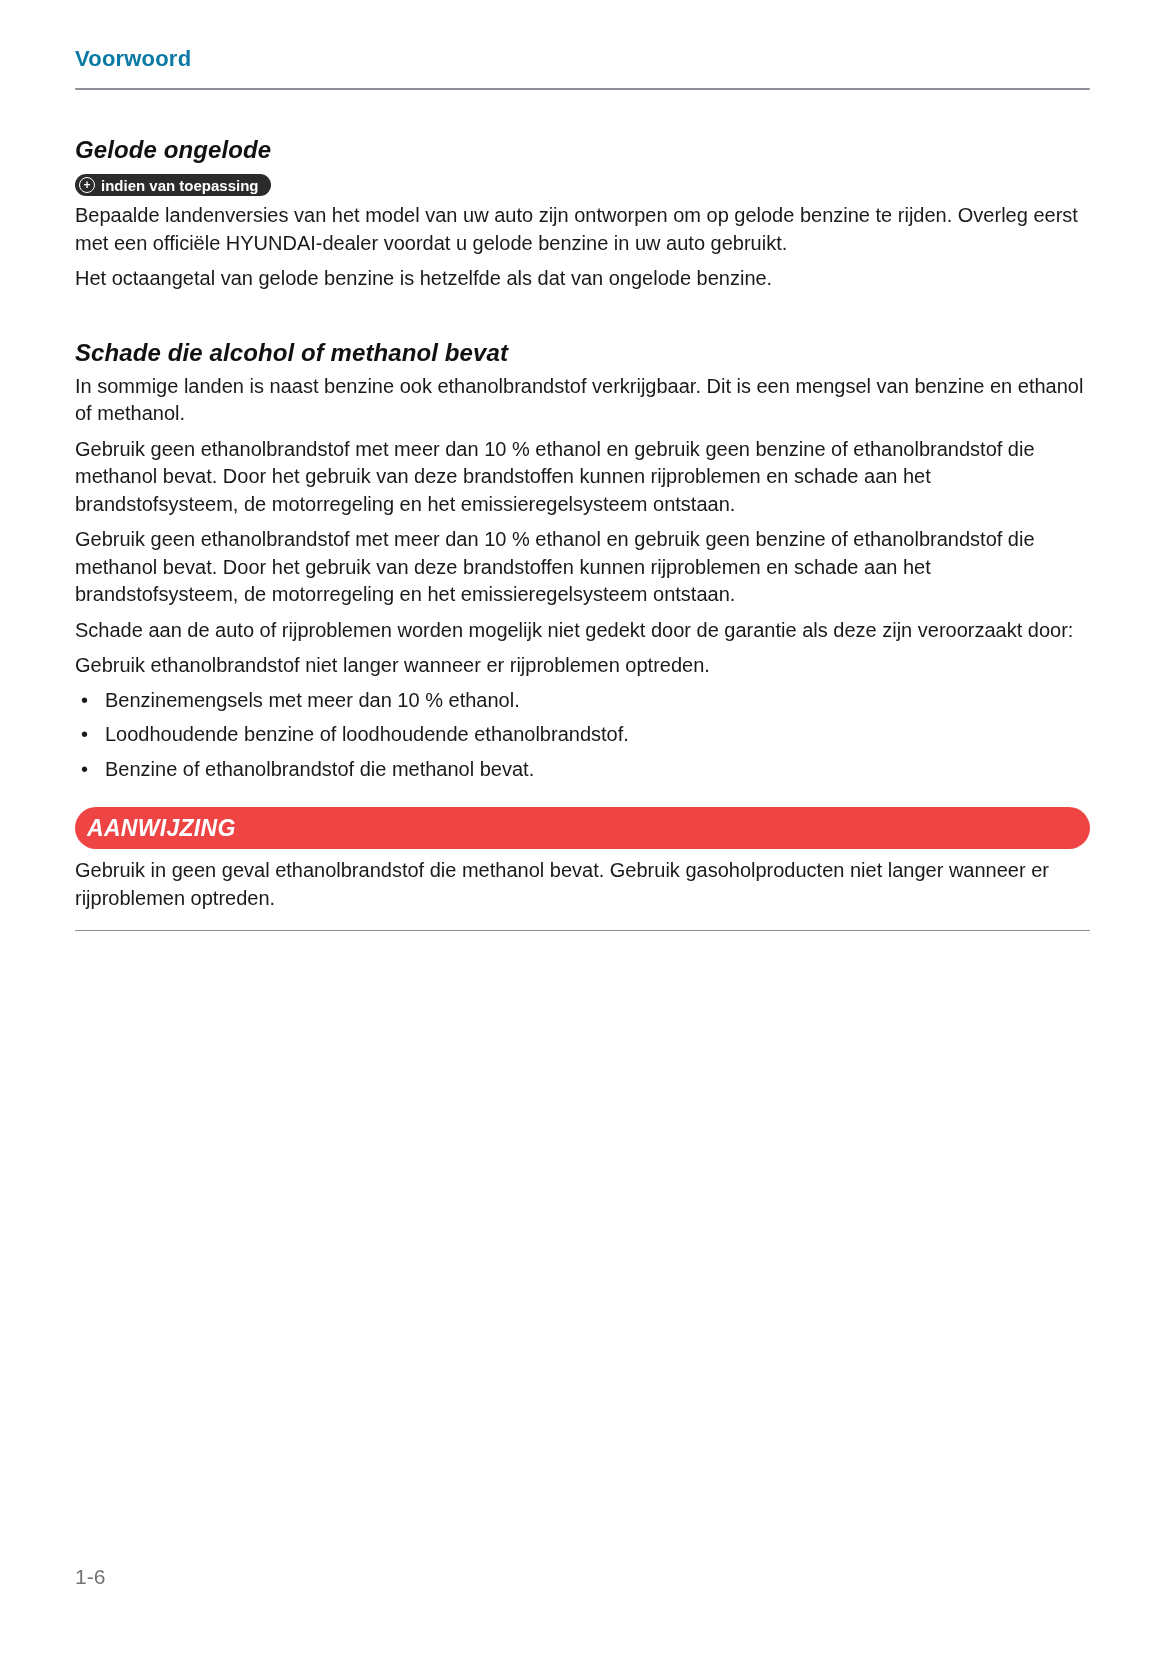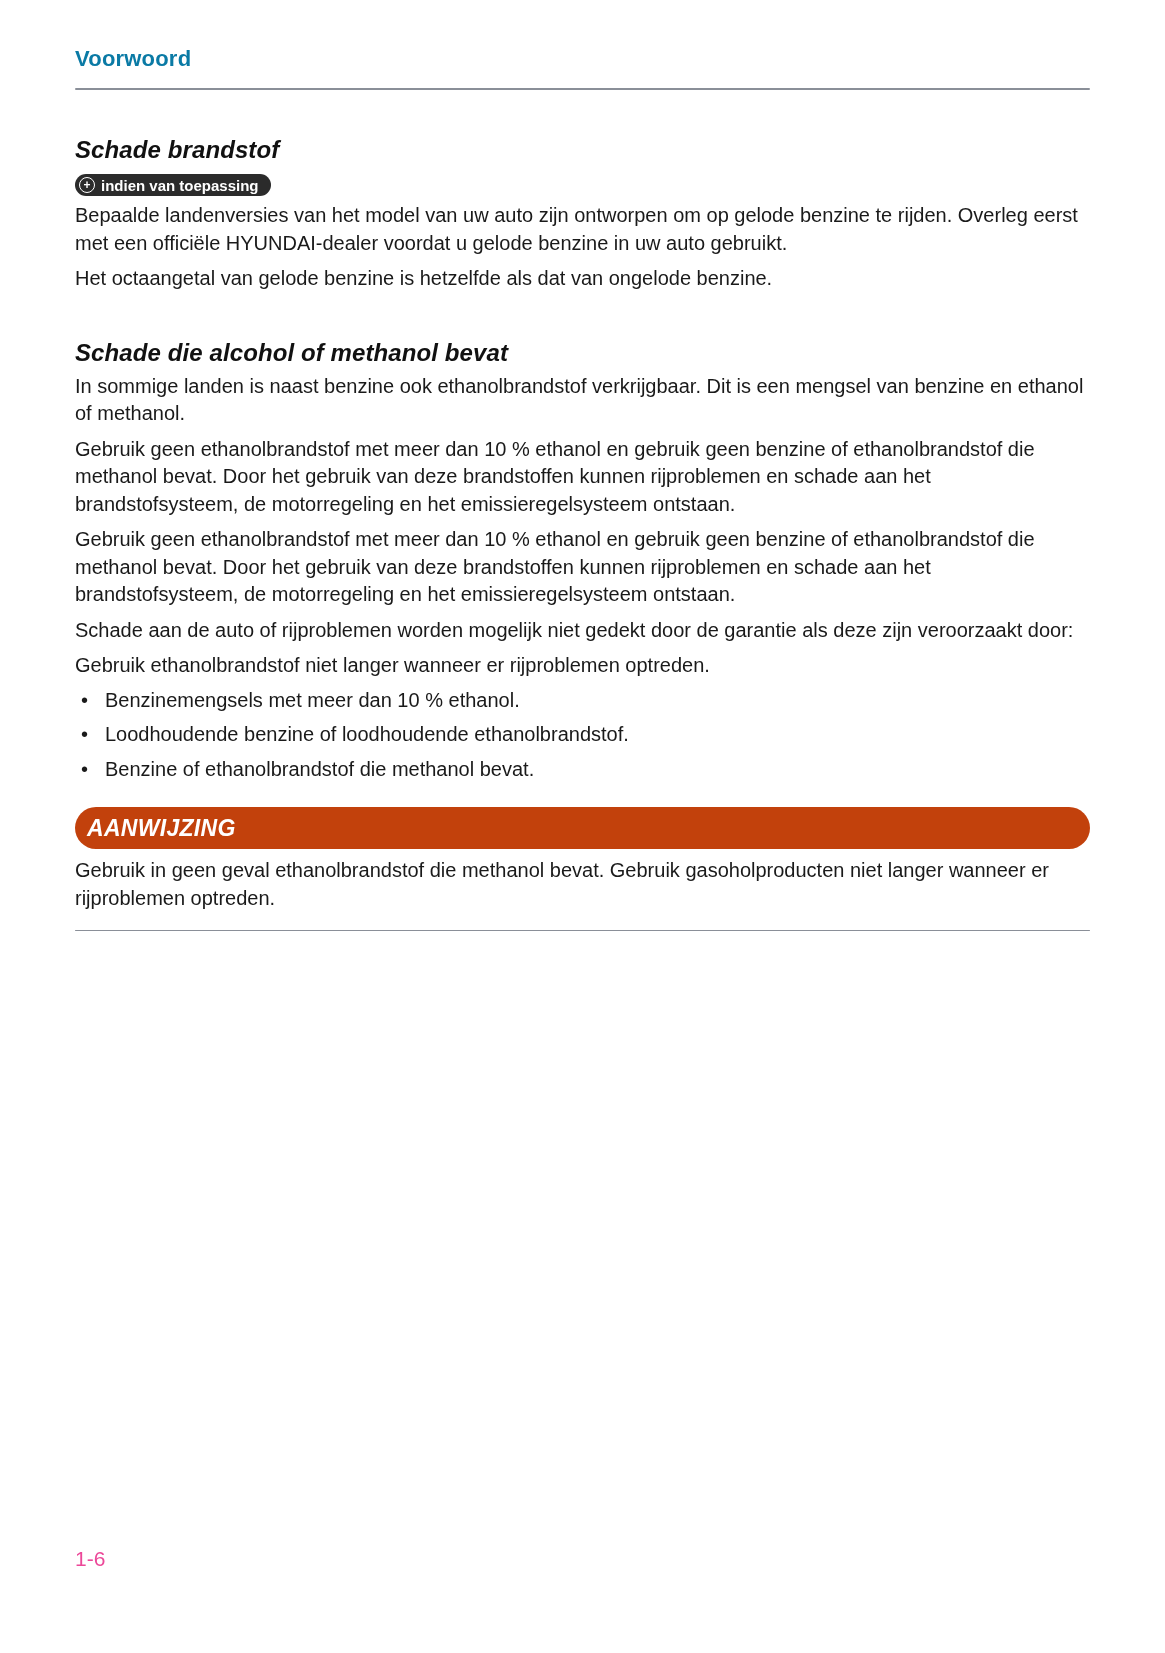--- a/index.html
+++ b/index.html
@@ -85,21 +85,21 @@
   }
   ul.bullet-list li::before {
     content: "•";
     position: absolute;
     left: 6px;
     top: 0;
     color: #1a1a1a;
   }
   .notice-banner {
     margin-top: 24px;
-    background: #c2410c;
+    background: #ef4444;
     color: #ffffff;
     height: 42px;
     display: flex;
     align-items: center;
     padding-left: 12px;
     font-size: 23px;
     font-weight: bold;
     font-style: italic;
     letter-spacing: 0.3px;
   }
@@ -107,35 +107,35 @@
     margin-top: 14px;
   }
   .footer-rule {
     border: none;
     border-top: 1.5px solid #8a8f98;
     margin-top: 18px;
   }
   .page-number {
     position: absolute;
     left: 75px;
-    bottom: 82px;
+    bottom: 64px;
     font-size: 21px;
-    color: #ec4899;
+    color: #737373;
   }
 </style>
 </head>
 <body>
 
 <div class="page">
   <div class="content">
 
     <div class="doc-header-title">Voorwoord</div>
     <hr class="header-rule">
 
-    <h2 class="section-heading">Schade brandstof</h2>
+    <h2 class="section-heading">Gelode ongelode</h2>
 
     <div class="badge">
       <span class="plus-icon">+</span>
       <span>indien van toepassing</span>
     </div>
 
     <p class="body-text first">Bepaalde landenversies van het model van uw auto zijn ontworpen om op gelode benzine te rijden. Overleg eerst met een officiële HYUNDAI-dealer voordat u gelode benzine in uw auto gebruikt.</p>
     <p class="body-text">Het octaangetal van gelode benzine is hetzelfde als dat van ongelode benzine.</p>
 
     <h2 class="section-heading">Schade die alcohol of methanol bevat</h2>

